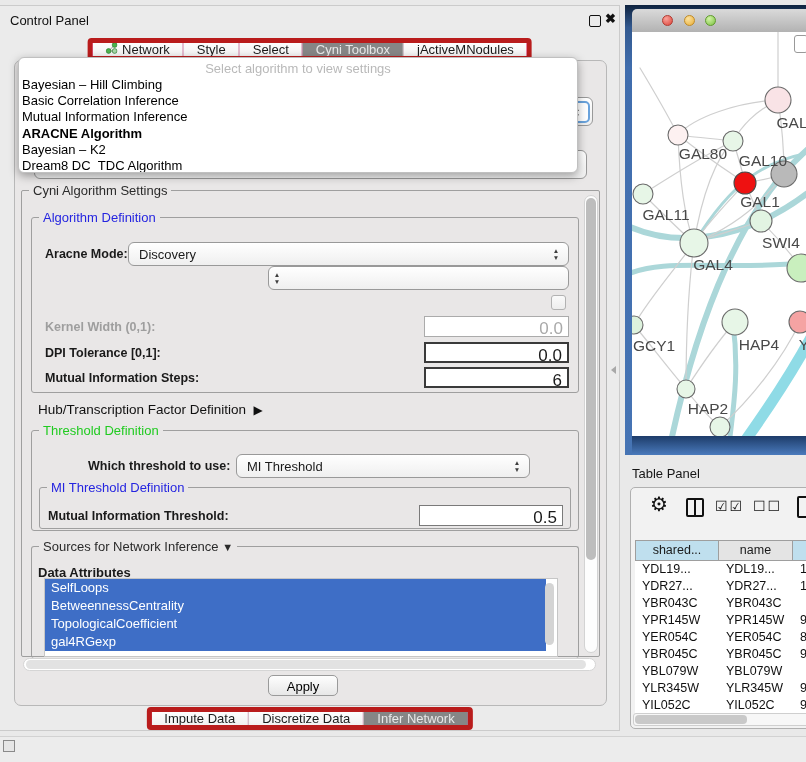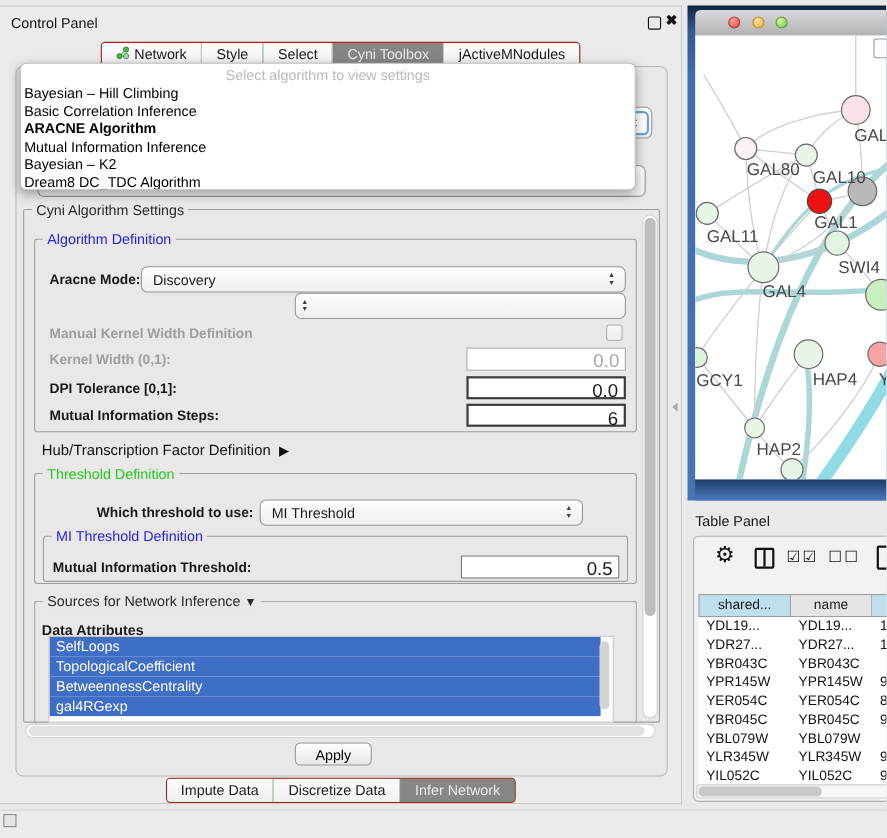--- a/index.html
+++ b/index.html
@@ -3,21 +3,21 @@
 <meta charset="utf-8">
 <style>
   html,body{margin:0;padding:0;background:#e9e9e9;}
   body{font-family:"Liberation Sans",sans-serif;}
   #root{position:relative;width:806px;height:762px;background:#e9e9e9;overflow:hidden;font-size:13px;color:#1a1a1a;}
   
   .cp{position:absolute;left:0;top:5px;width:620px;height:726px;background:#ebebeb;border:1px solid #cbcbcb;border-left:none;box-sizing:border-box;}
   .cp-title{position:absolute;left:10px;top:7px;font-size:13px;color:#111;}
   .float-ico{position:absolute;left:589px;top:9px;width:10px;height:10px;border:1.6px solid #111;border-radius:2px;background:transparent;}
   .close-ico{position:absolute;left:605px;top:5px;font-size:13px;font-weight:bold;color:#111;}
-  .tabbar{position:absolute;left:50%;transform:translateX(-50%);display:flex;height:23px;border:1px solid #b91c1c;border-radius:4px;overflow:hidden;background:#22c55e;box-sizing:border-box;}
+  .tabbar{position:absolute;left:50%;transform:translateX(-50%);display:flex;height:23px;border:5px solid #b91c1c;border-radius:4px;overflow:hidden;background:#ec4899;box-sizing:border-box;}
   .tabbar.top{top:32px;}
   .tabbar.bottom{top:701px;}
   .tab{display:flex;align-items:center;gap:5px;padding:0 13px;font-size:13px;background:linear-gradient(#fdfdfd,#f1f1f1);border-right:1px solid #c9c9c9;color:#1a1a1a;white-space:nowrap;}
   .tab.selected{background:#868686;color:#e9e9e9;}
   .tab:last-child{border-right:none;}
   .content-box{position:absolute;left:14px;top:54px;width:593px;height:646px;border:1px solid #b8b8b8;border-radius:7px;background:#e9e7e7;box-sizing:border-box;}
   
   .combo{position:absolute;background:linear-gradient(#ffffff,#efefef);border:1px solid #999;border-radius:6px;display:flex;align-items:center;box-sizing:border-box;}
   .combo .ctext{flex:1;padding-left:10px;font-size:13px;white-space:nowrap;overflow:hidden;}
   .combo .ctext.dim{color:#b5b5b5;}
@@ -130,22 +130,22 @@
           <span>▲</span>
           <span>▼</span>
         </span>
     </div>
 
     <div class="popup">
       <div class="popup-ph">Select algorithm to view settings</div>
       <div id="popupItems">
           <div class="popup-item">Bayesian – Hill Climbing</div>
           <div class="popup-item">Basic Correlation Inference</div>
+          <div class="popup-item">Mutual Information Inference</div>
           <div class="popup-item bold">ARACNE Algorithm</div>
-          <div class="popup-item">Mutual Information Inference</div>
           <div class="popup-item">Bayesian – K2</div>
           <div class="popup-item">Dream8 DC_TDC Algorithm</div>
         </div>
     </div>
 
     <div class="grp" style="left:21px;top:184px;width:579px;height:467px;border-radius:2px;">
       <span class="grp-label" style="background:#e9e7e7;">Cyni Algorithm Settings</span>
     </div>
 
     <div class="vsb" style="left:584px;top:189px;width:14px;height:458px;">
@@ -166,21 +166,20 @@
           <span>▲</span>
           <span>▼</span>
         </span>
     </div>
     <div class="combo" style="left:268px;top:260px;width:301px;height:24px;">
       <span class="cstep">
           <span>▲</span>
           <span>▼</span>
         </span>
     </div>
-    <span class="lbl dim" style="left:45px;top:290px;">Manual Kernel Width Definition</span>
     <span class="cb" style="left:551px;top:289px;"></span>
     <span class="lbl dim" style="left:45px;top:314px;">Kernel Width (0,1):</span>
     <div class="field dim" style="left:424px;top:310px;width:145px;">0.0</div>
     <span class="lbl" style="left:45px;top:340px;">DPI Tolerance [0,1]:</span>
     <div class="field strong" style="left:424px;top:336px;width:145px;">0.0</div>
     <span class="lbl" style="left:45px;top:365px;">Mutual Information Steps:</span>
     <div class="field strong" style="left:424px;top:361px;width:145px;">6</div>
 
     <span class="hub" style="left:38px;top:396px;">
       <span>Hub/Transcription Factor Definition</span>
@@ -207,22 +206,22 @@
     <div class="grp" style="left:31px;top:540px;width:548px;height:112px;border-bottom:none;">
       <span class="grp-label">
         <span>Sources for Network Inference</span>
         <span style="font-size:11px;">▼</span>
       </span>
     </div>
     <span class="lbl" style="left:38px;top:559px;font-size:13px;">Data Attributes</span>
     <div class="attr-list" style="left:44px;top:572px;width:512px;height:77px;" id="attrList">
       <div class="list-vthumb"></div>
     <div class="attr-item" style="width: 495px;">SelfLoops</div>
+        <div class="attr-item" style="width: 495px;">BetweennessCentrality</div>
         <div class="attr-item" style="width: 495px;">TopologicalCoefficient</div>
-        <div class="attr-item" style="width: 495px;">BetweennessCentrality</div>
         <div class="attr-item" style="width: 495px;">gal4RGexp</div>
       </div>
 
     <button class="btn" style="left:268px;top:669px;width:70px;height:21px;">Apply</button>
 
     <div class="tabbar bottom" id="bottomTabs">
         <div class="tab">
           <span>Impute Data</span>
         </div>
         <div class="tab">

